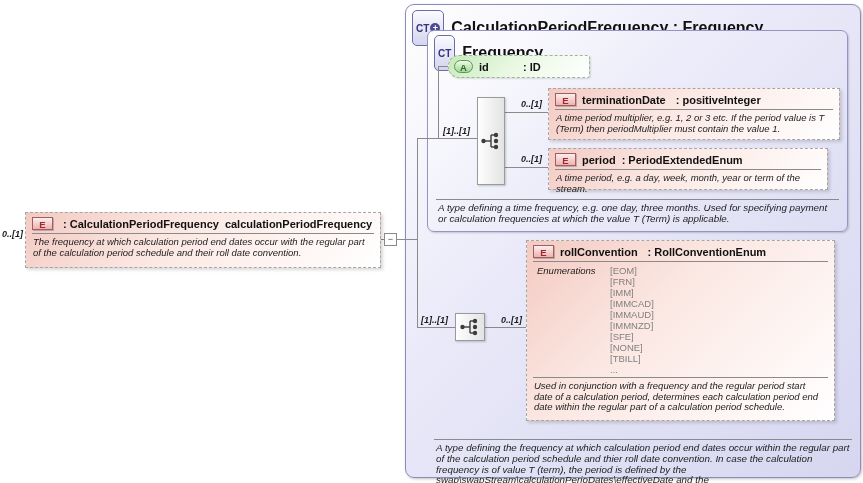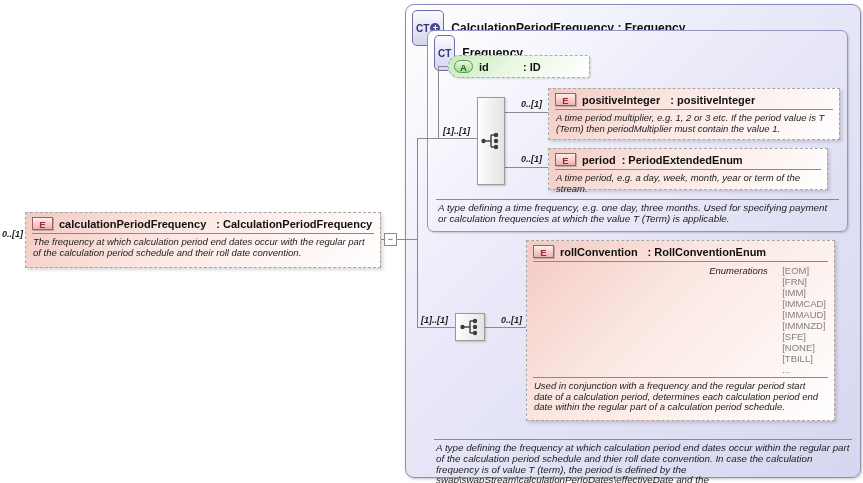--- a/index.html
+++ b/index.html
@@ -16,21 +16,21 @@
   
   .ct-outer { position:absolute; left:405px; top:4px; width:456px; height:474px; z-index:1;
     border:1px solid #8c8cba; border-radius:9px;
     background:linear-gradient(135deg,#ffffff 0%,#e9e9f9 40%,#d6d6f0 100%);
     box-shadow:1px 1px 3px rgba(0,0,0,0.25); }
   .ct-inner { position:absolute; left:427px; top:30px; width:421px; height:202px; z-index:2;
     border:1px solid #9595c3; border-radius:7px;
     background:linear-gradient(135deg,#ffffff 0%,#ececfa 45%,#dedef4 100%);
     box-shadow:1px 1px 2px rgba(0,0,0,0.18); }
   .ct-header { position:absolute; left:6px; top:5px; display:flex; align-items:center; gap:7px; white-space:nowrap; }
-  .ct-title { font-size:12px; font-weight:bold; color:#111; }
+  .ct-title { font-size:16px; font-weight:bold; color:#111; }
 
   .ct-badge { display:inline-flex; align-items:center; gap:1px; border:1px solid #6c6cac; border-radius:5px;
     padding:17px 3px; height:26px; font-size:10px; font-weight:bold; color:#33337f;
     background:linear-gradient(#fafaff,#d4d4ee); }
   .plus-circle { display:inline-block; width:10px; height:10px; border-radius:50%; background:#4a4a96;
     color:#ffffff; font-size:9px; line-height:10px; text-align:center; font-weight:bold; }
 
   
   .elem { position:absolute; z-index:4; border:1px dashed #a6a6a6;
     background:linear-gradient(135deg,#f3cac2 0%,#fbe7e2 40%,#ffffff 100%);
@@ -64,21 +64,21 @@
     box-shadow:1px 1px 2px rgba(0,0,0,0.2);
     display:flex; align-items:center; justify-content:center; }
   .seq svg { display:block; }
 
   
   .toggle { position:absolute; left:384px; top:233px; width:13px; height:13px; z-index:5;
     border:1px solid #8a8a8a; background:#ffffff; display:flex; align-items:center; justify-content:center;
     font-size:9px; line-height:9px; color:#444; }
 
   
-  .enum-row { display:flex; padding:3px 8px 2px 10px;justify-content:flex-end; }
+  .enum-row { display:flex; padding:3px 8px 2px 10px; }
   .enum-label { font-style:italic; font-size:9.5px; color:#1c1c1c; width:62px; flex:0 0 auto; }
   .enum-values div { font-size:9.5px; line-height:11px; color:#818181;margin-left:11px; }
 
   
   .ct-anno { position:absolute; left:8px; right:8px; }
   .ct-anno .sep2 { border-top:1px solid #8a8a8a; }
   .ct-anno .txt { font-style:italic; font-size:9.8px; line-height:10.8px; color:#1c1c1c; padding:3px 2px 0 2px; }
 </style>
 </head>
 <body>
@@ -137,21 +137,21 @@
       <line x1="11" y1="16" x2="15" y2="16" stroke="#3c3c3c" stroke-width="1.4"></line>
       <circle cx="16" cy="4" r="2.2" fill="#3c3c3c"></circle>
       <circle cx="16" cy="10" r="2.2" fill="#3c3c3c"></circle>
       <circle cx="16" cy="16" r="2.2" fill="#3c3c3c"></circle>
     </svg>
   </div>
 
   <div class="elem" style="left:548px; top:88px; width:292px; height:52px;">
     <div class="elem-header">
       <span class="e-badge">E</span>
-      <span class="elem-title">positiveInteger</span>
+      <span class="elem-title">terminationDate</span>
         <span class="elem-title etype">: positiveInteger</span>
     </div>
     <div class="sep"></div>
     <div class="anno">A time period multiplier, e.g. 1, 2 or 3 etc. If the period value is T (Term) then periodMultiplier must contain the value 1.</div>
   </div>
 
   <div class="elem" style="left:548px; top:148px; width:280px; height:42px;">
     <div class="elem-header">
       <span class="e-badge">E</span>
       <span class="elem-title">period</span>
@@ -196,22 +196,22 @@
           <div>...</div>
         </span>
     </div>
     <div class="sep"></div>
     <div class="anno">Used in conjunction with a frequency and the regular period start date of a calculation period, determines each calculation period end date within the regular part of a calculation period schedule.</div>
   </div>
 
   <div class="elem" style="left:25px; top:212px; width:356px; height:56px;">
     <div class="elem-header">
       <span class="e-badge">E</span>
-      <span class="elem-title">calculationPeriodFrequency</span>
-        <span class="elem-title etype">: CalculationPeriodFrequency</span>
+      <span class="elem-title etype">: CalculationPeriodFrequency</span>
+        <span class="elem-title">calculationPeriodFrequency</span>
     </div>
     <div class="sep"></div>
     <div class="anno">The frequency at which calculation period end dates occur with the regular part of the calculation period schedule and their roll date convention.</div>
   </div>
 
   <div class="toggle">
     <span>−</span>
   </div>
 
   <div class="card" style="left:2px; top:229px;">0..[1]</div>

